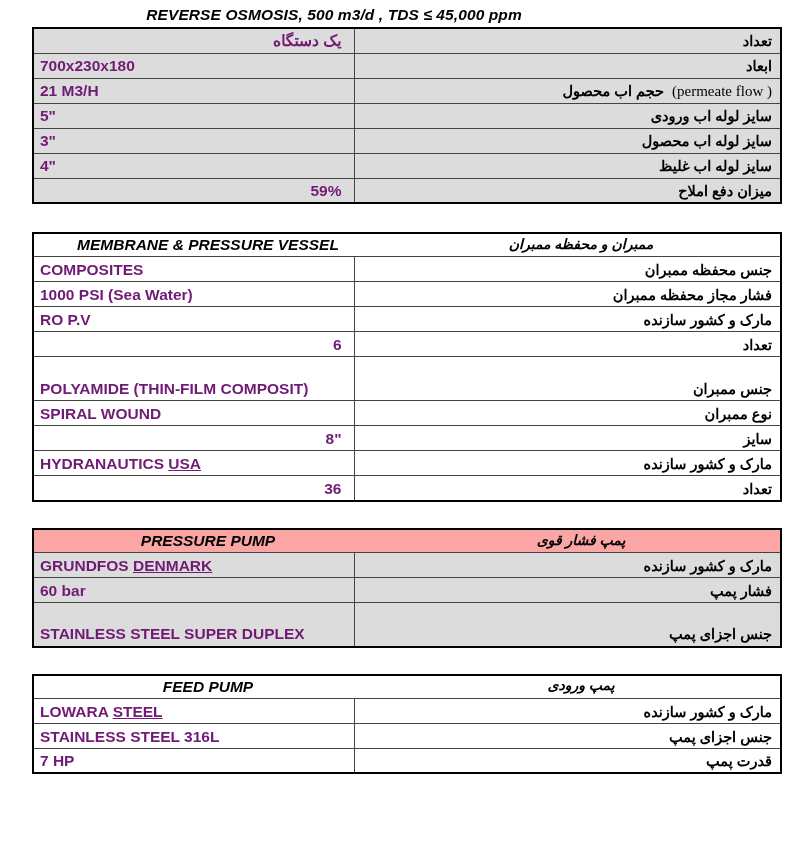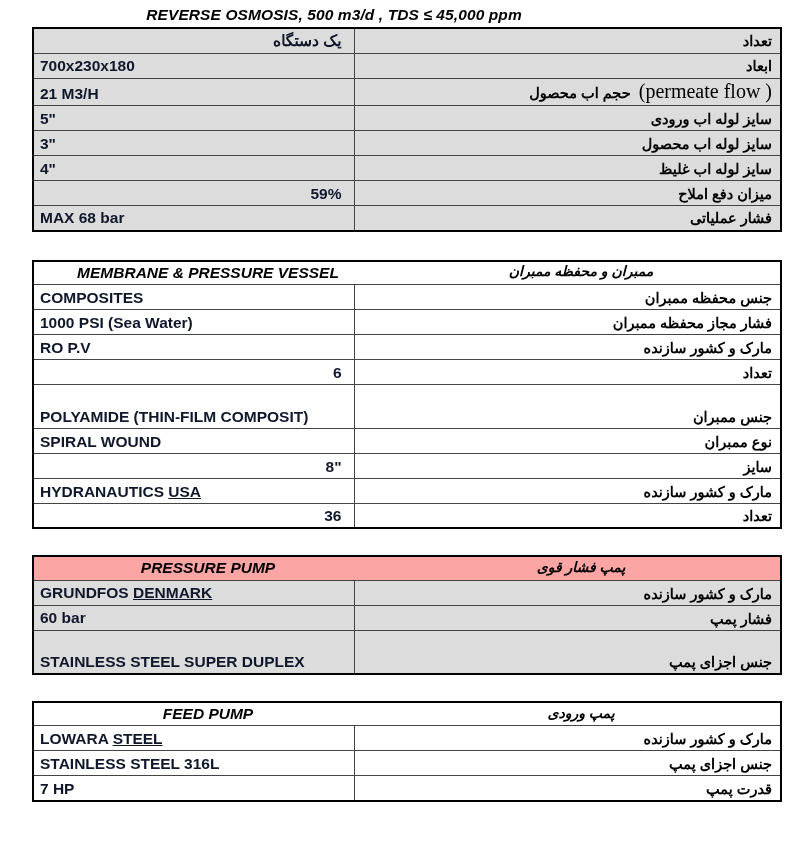--- a/index.html
+++ b/index.html
@@ -50,21 +50,21 @@
     line-height: 1.18;
   }
   .spec-table tr.white td { background: #ffffff; }
 
   
   td.col-val {
     width: 321px;
     text-align: left;
     font-weight: bold;
     font-size: 15.5px;
-    color: #0f172a;
+    color: #701a75;
     direction: ltr;
   }
   td.col-val.num {
     text-align: right;
     padding-right: 12px;
   }
   
   td.col-label {
     width: 427px;
     text-align: right;
@@ -72,21 +72,21 @@
     font-weight: bold;
     font-size: 14.5px;
     padding-right: 8px;
     padding-bottom: 2px;
   }
   td.col-label .mix-en {
     direction: ltr;
     unicode-bidi: embed;
     font-family: "Liberation Serif", serif;
     font-weight: normal;
-    font-size: 20px;
+    font-size: 15px;
   }
 
   
   td.hdr-en {
     text-align: center;
     font-weight: bold;
     font-style: italic;
     font-size: 15.5px;
     vertical-align: middle;
     padding-top: 2px;
@@ -145,24 +145,20 @@
             <td class="col-label">سایز لوله اب محصول</td>
           </tr>
           <tr class="row-h">
             <td class="col-val">4"</td>
             <td class="col-label">سایز لوله اب غلیظ</td>
           </tr>
           <tr class="row-h">
             <td class="col-val num">59%</td>
             <td class="col-label">میزان دفع املاح</td>
           </tr>
-          <tr class="row-h">
-            <td class="col-val">MAX 68 bar</td>
-            <td class="col-label">فشار عملیاتی</td>
-          </tr>
         </tbody>
       </table>
       <div class="gap-md"></div>
       <table class="spec-table">
         <colgroup>
           <col style="width:321px">
           <col style="width:427px">
         </colgroup>
         <tbody>
           <tr class="hdr-row white">

